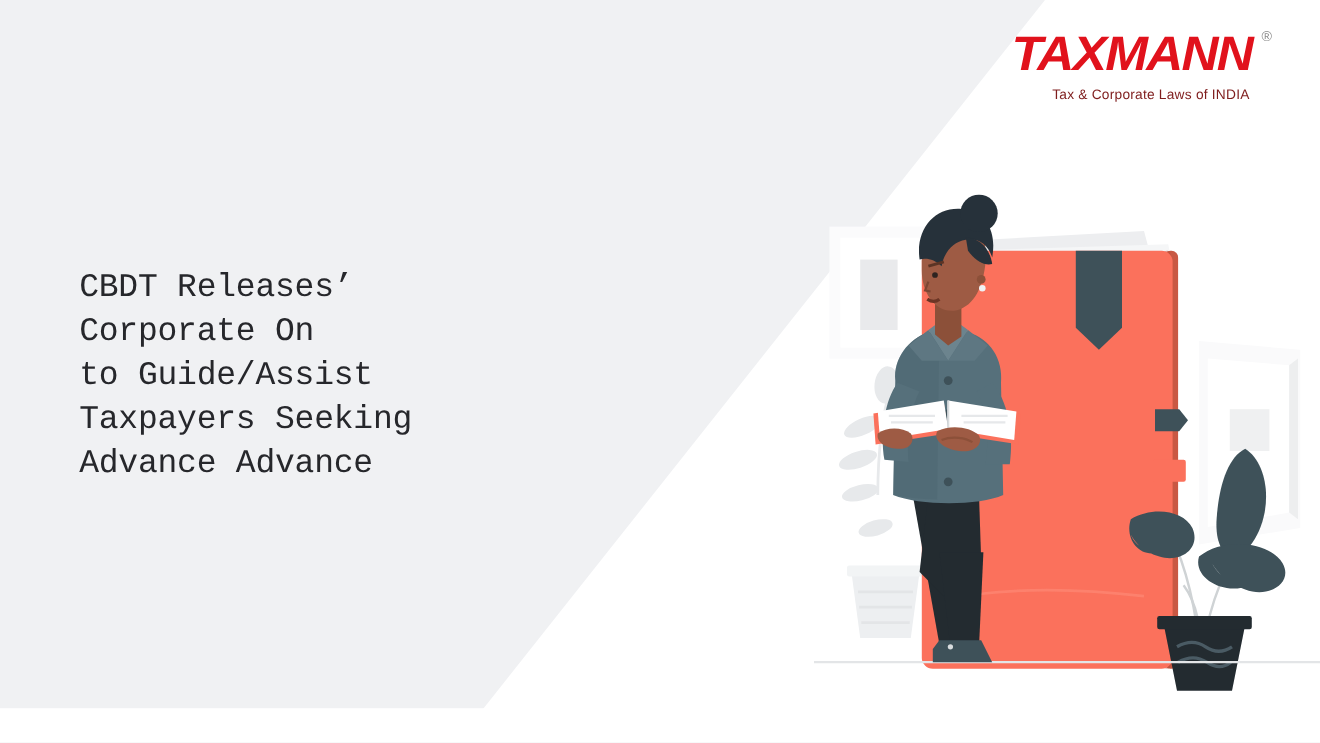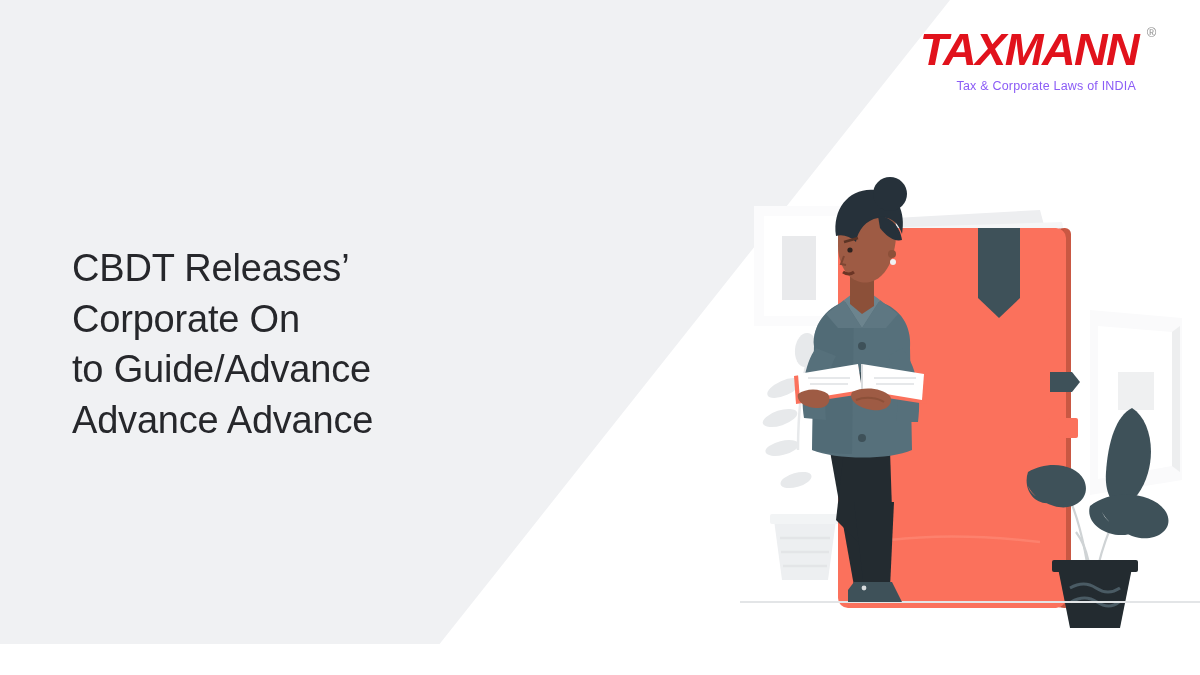--- a/index.html
+++ b/index.html
@@ -29,28 +29,28 @@
     transform: scaleX(1.06); transform-origin:right center;
   }
   .logo-reg {
     position:absolute; top:-2px; right:-17px;
     font-size:13px; font-style:normal; font-weight:normal;
     color:#8c8c8c; letter-spacing:0;
     transform:scaleX(.94);
   }
   .logo-tag {
     margin-top:7px; margin-right:2px;
-    font-size:12.5px; color:#8b5cf6; letter-spacing:.2px;
+    font-size:12.5px; color:#7f1d1d; letter-spacing:.2px;
   }
 
   
   .headline {
     position:absolute; left:72px; top:243px; width:430px;
-    font-size:38px; line-height:1.33; color:#26272B;
-    font-weight:400; letter-spacing:-.2px;
+    font-size:30px; line-height:1.33; color:#26272B;
+    font-weight:400; letter-spacing:-.2px;font-family:Liberation Mono, monospace;
   }
   .headline span { display:block; white-space:nowrap; }
 
   
   .illus { position:absolute; left:740px; top:150px; width:460px; height:500px; }
   .illus svg { display:block; width:100%; height:100%; }
 </style>
 </head>
 <body>
 
@@ -63,21 +63,22 @@
     <div class="logo-word">
       <span>TAXMANN</span>
       <span class="logo-reg">®</span>
     </div>
     <div class="logo-tag">Tax &amp; Corporate Laws of INDIA</div>
   </div>
 
   <div class="headline">
     <span>CBDT Releases’</span>
     <span>Corporate On</span>
-    <span>to Guide/Advance</span>
+    <span>to Guide/Assist</span>
+    <span>Taxpayers Seeking</span>
     <span>Advance Advance</span>
   </div>
 
   <div class="illus">
     <svg viewBox="0 0 460 500" xmlns="http://www.w3.org/2000/svg">
 
       <g opacity="1">
         <polygon points="118,70 300,60 312,105 108,108" fill="#EDEEF0"></polygon>
         <polygon points="132,78 322,72 330,112 124,115" fill="#F5F6F7"></polygon>
         <polygon points="112,88 308,84 318,118 104,120" fill="#FAFBFB"></polygon>

